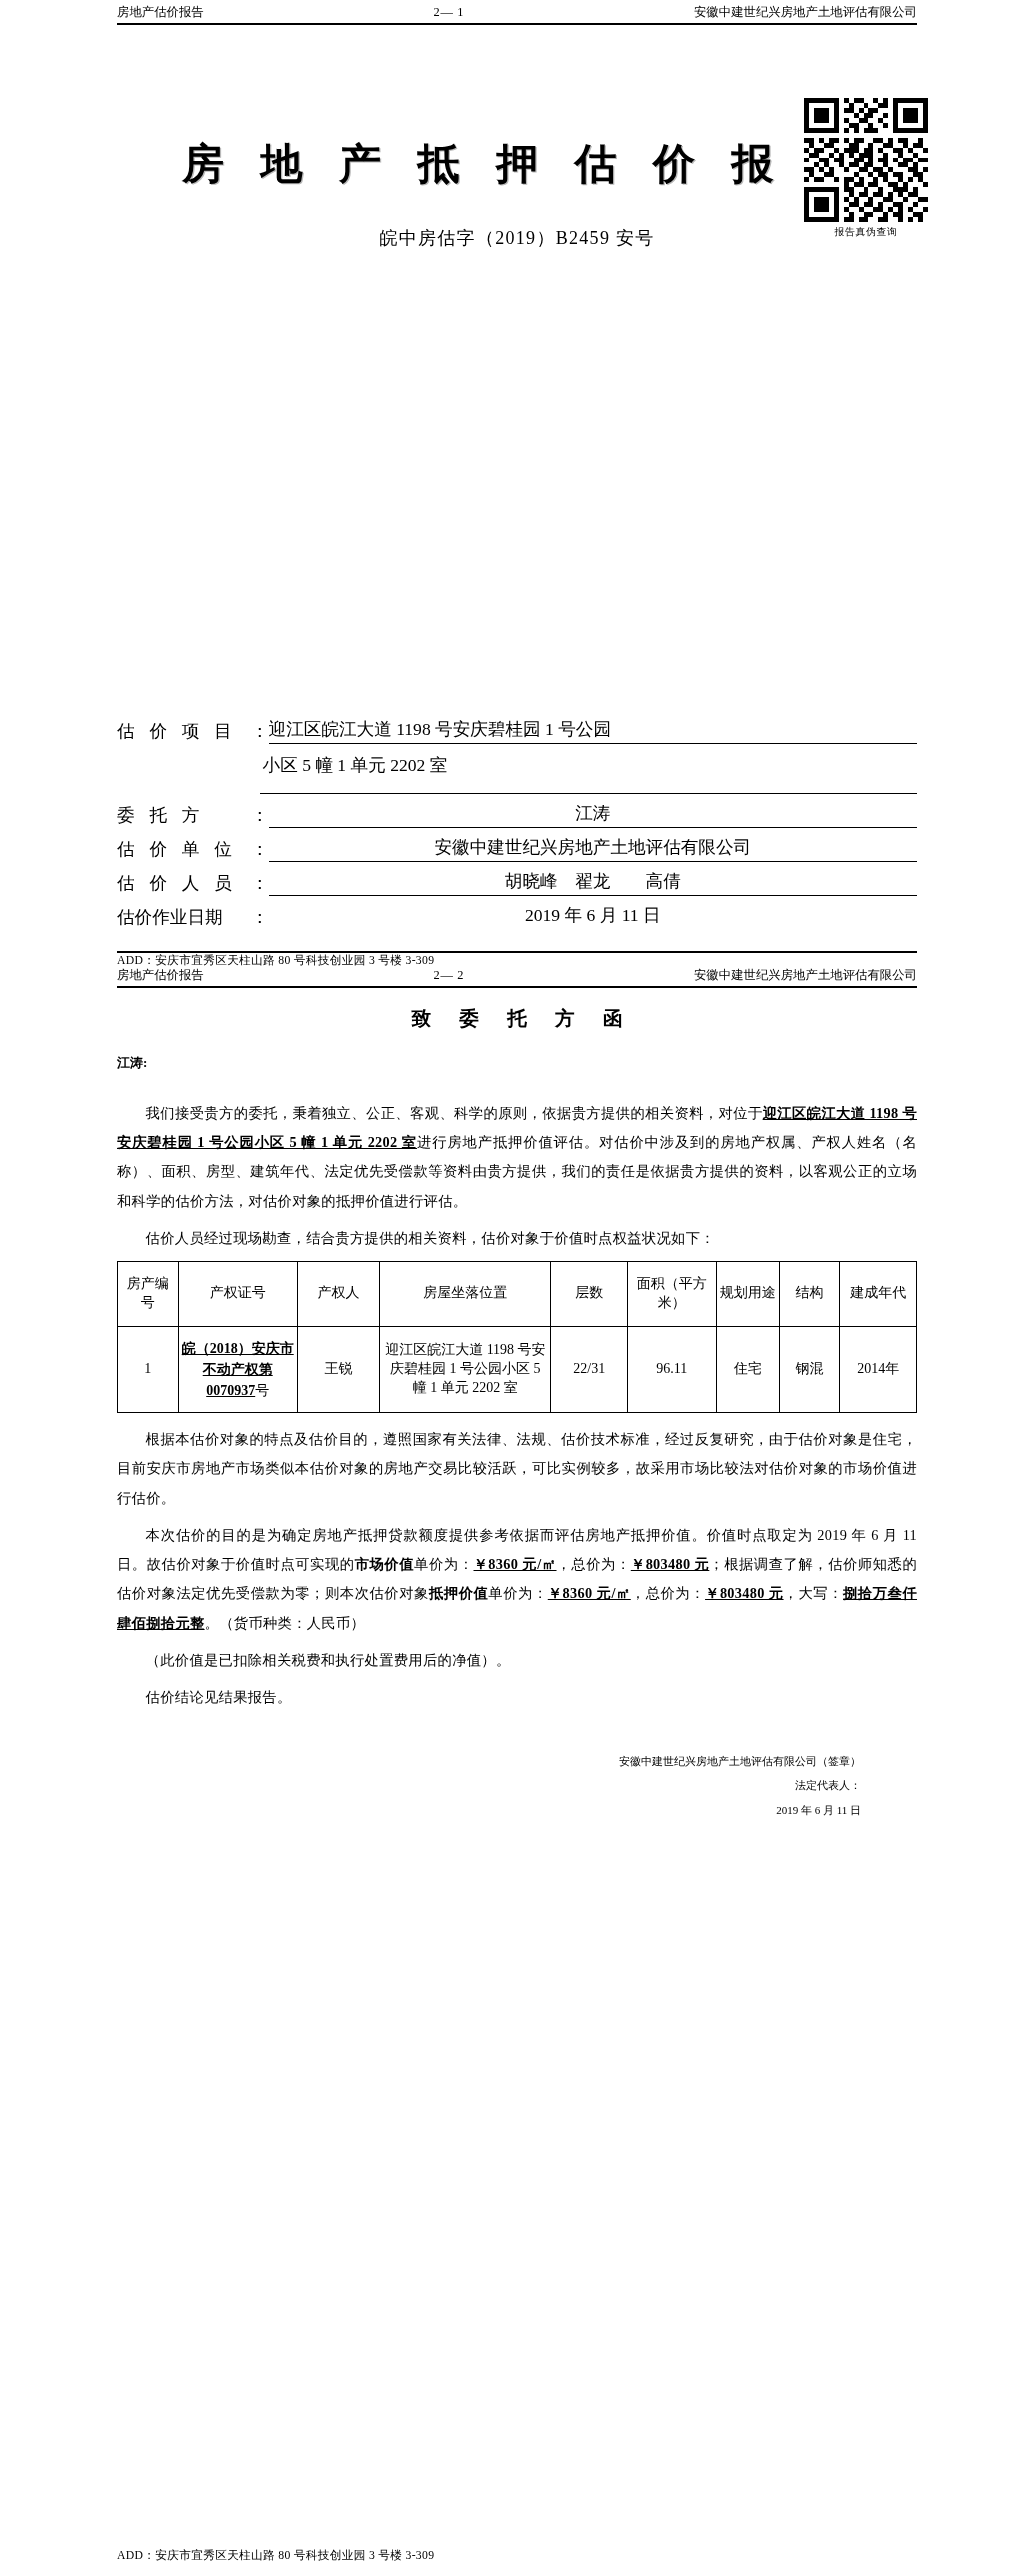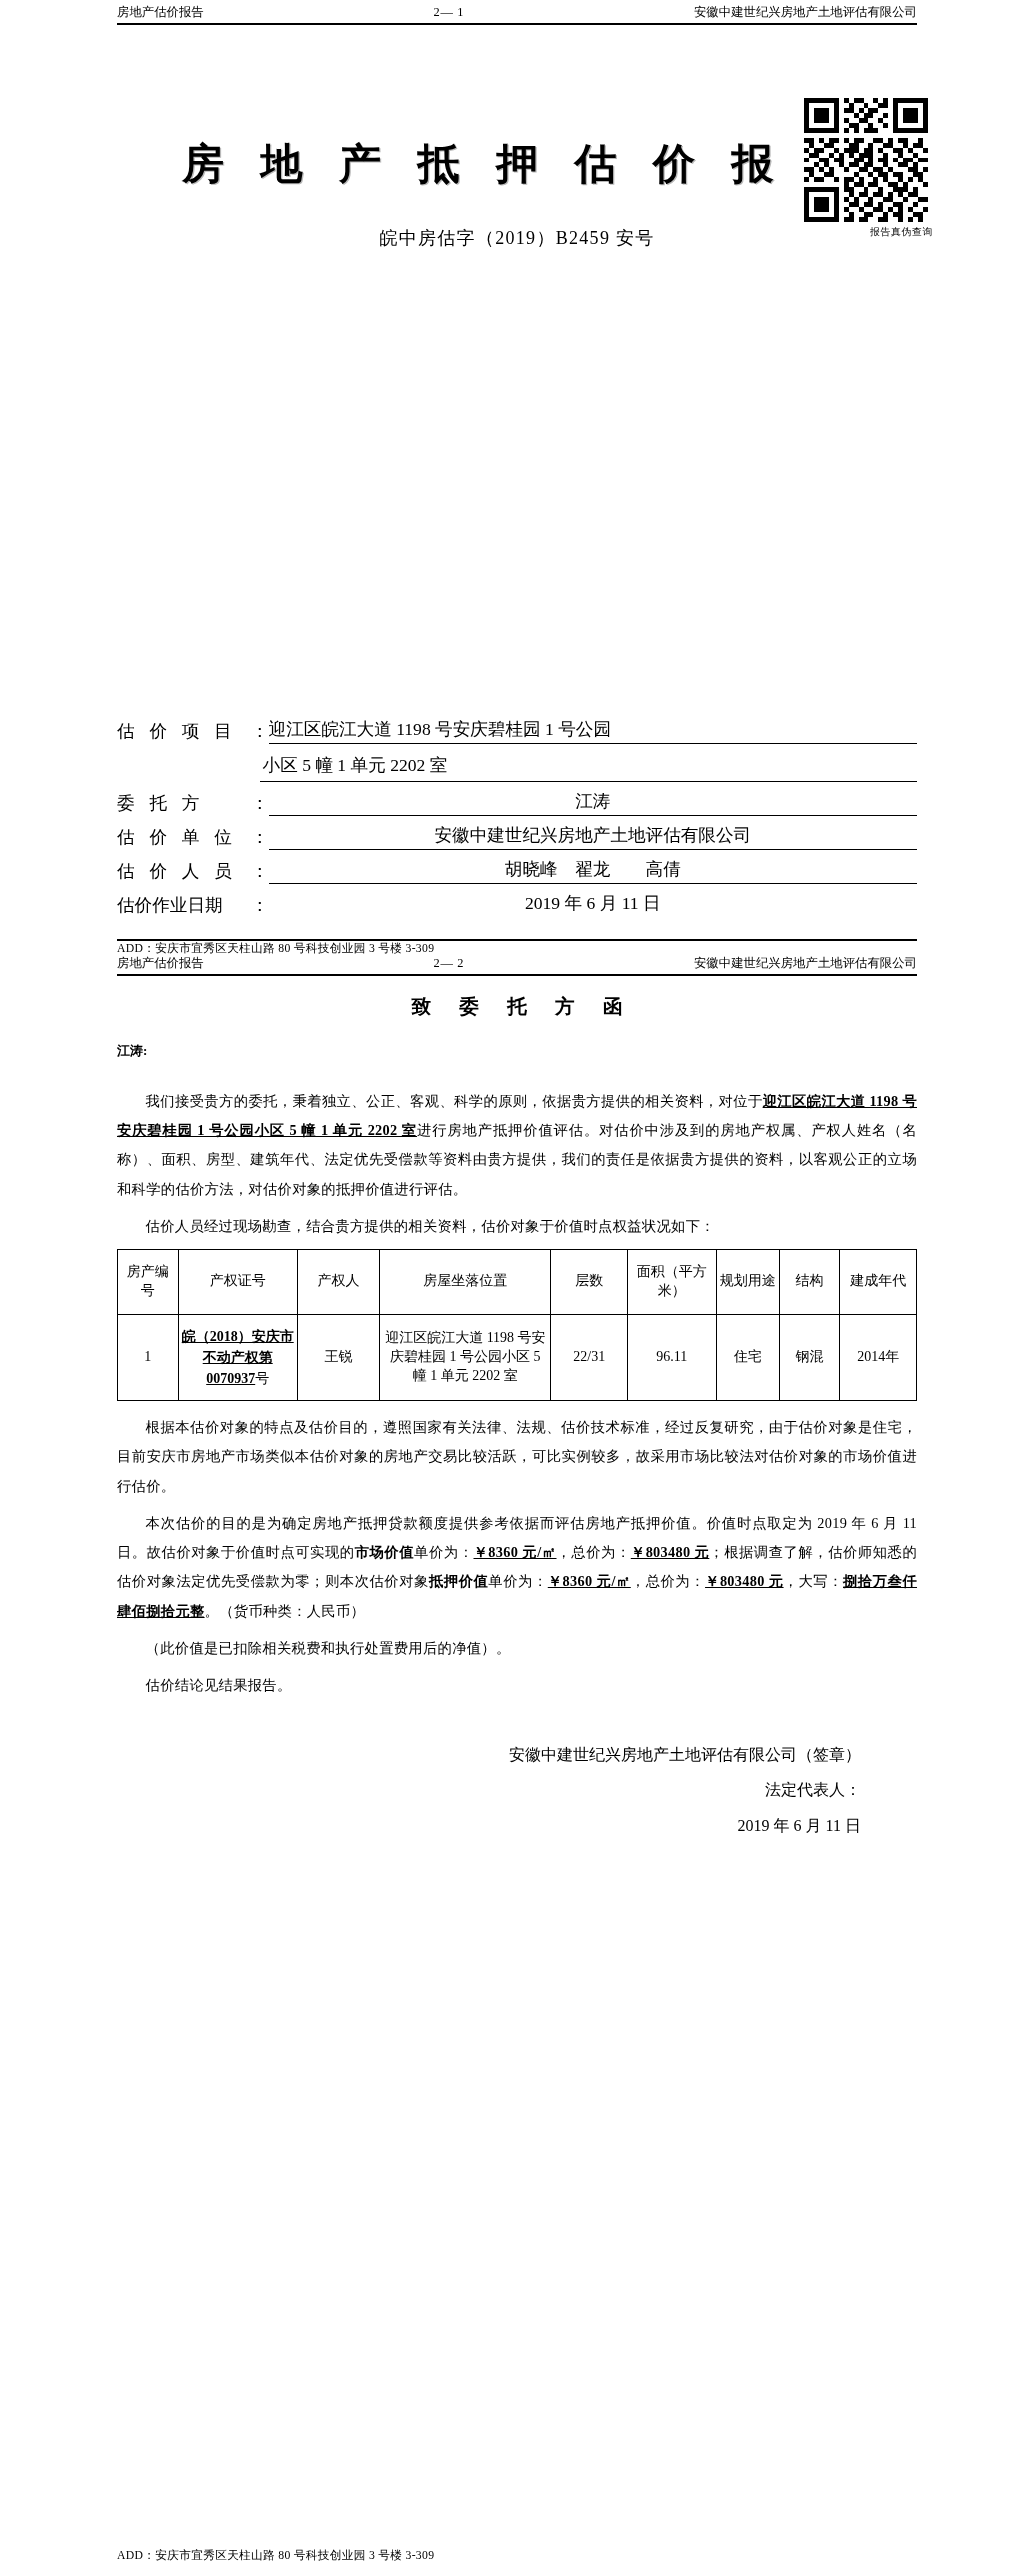--- a/index.html
+++ b/index.html
@@ -34,21 +34,21 @@
 
   
   .qr-wrap{
     position:absolute;
     top:98px;
     right:101px;
     width:134px;
     text-align:center;
   }
   .qr-box{width:124px;height:124px;margin:0 auto;display:block;}
-  .qr-cap{font-size:9.8px;margin-top:3.9px;letter-spacing:0.7px;text-align:right;}
+  .qr-cap{font-size:9.8px;margin-top:3.9px;letter-spacing:0.7px;}
 
   
   .cover-title{
     margin-top:111px;
     text-align:center;
     font-size:42px;
     font-weight:bold;
     letter-spacing:13px;
     text-indent:13px;
     font-family:"Liberation Serif","DejaVu Serif",serif;
@@ -88,21 +88,21 @@
   .info-value.two-line{text-align:left;}
   .info-cont{
     display:flex;
     font-size:17.6px;
     margin-bottom:9px;
   }
   .info-cont .spacer{flex:0 0 143px;}
   .info-cont .val{
     flex:1 1 auto;
     border-bottom:1.3px solid #000;
-    padding-bottom:4px;
+    padding-bottom:16px;
     padding-left:2.6px;
   }
   .cover-bottom-rule{
     border-top:2px solid #000;
     margin-top:22px;
   }
 
   
   .sec-title{
     text-align:center;
@@ -153,21 +153,21 @@
   .col-loc{width:141px;}
   .col-floor{width:63px;}
   .col-area{width:73px;}
   .col-use{width:52px;}
   .col-struct{width:50px;}
   .col-year{width:63px;}
 
   
   .sign-block{
     margin-top:37px;
-    font-size:16px;
+    font-size:11px;
     line-height:2.2;
     text-align:right;
     padding-right:56px;
   }
   .sign-block div{white-space:nowrap;}
 
   .foot-add{
     position:absolute;
     left:117px;
     right:117px;

